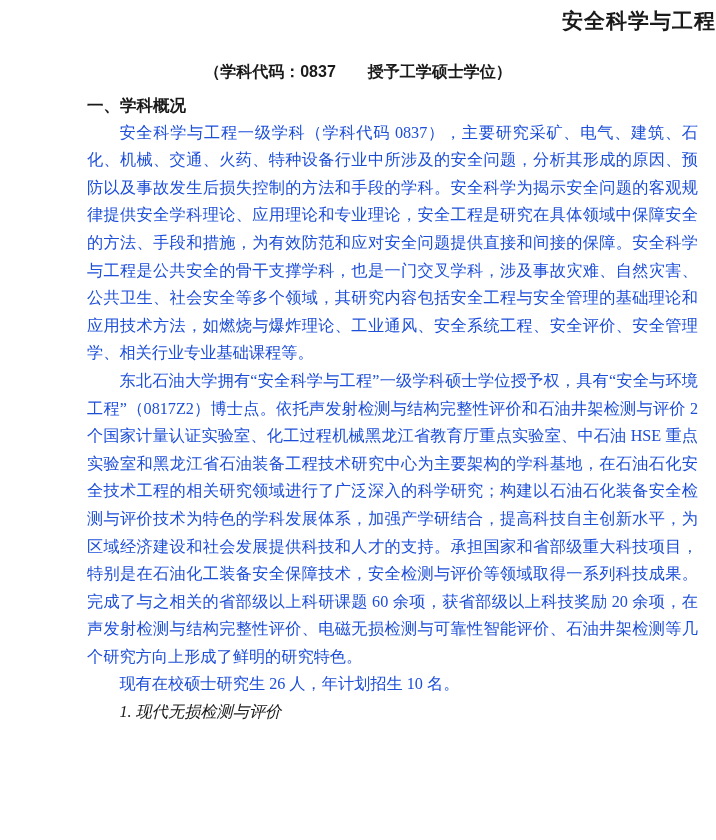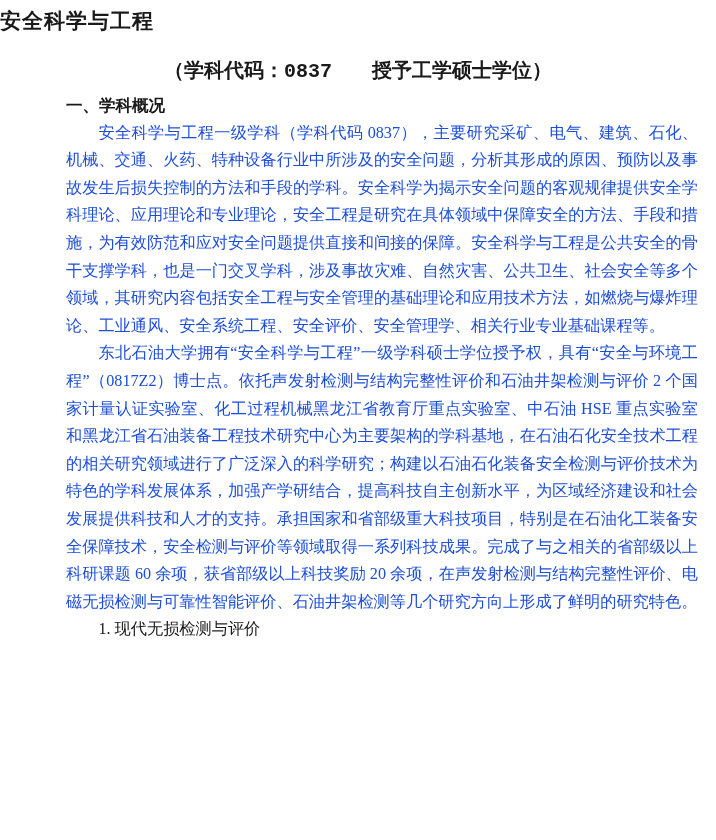--- a/index.html
+++ b/index.html
@@ -12,40 +12,40 @@
     width: 716px;
     height: 840px;
     background: #ffffff;
     overflow: hidden;
     box-sizing: border-box;
     padding-top: 6px;
     color: #1a1a1a;
   }
   .doc-title {
     margin: 0;
-    text-align: left;
+    text-align: right;
     font-family: "Liberation Sans", sans-serif;
     font-weight: bold;
     font-size: 21px;
     line-height: 30px;
     color: #1a1a1a;
     letter-spacing: 1px;
   }
   .doc-subtitle {
     margin: 24px 0 0 0;
     text-align: center;
-    font-family: Liberation Mono, monospace;
+    font-family: Liberation Sans, sans-serif;
     font-weight: bold;
-    font-size: 20px;
+    font-size: 16px;
     line-height: 24px;
     color: #1a1a1a;
   }
   .content {
     margin-top: 8px;
-    padding: 0 18px 0 66px;
+    padding: 0 18px 0 87px;
   }
   .section-heading {
     margin: 0;
     font-family: "Liberation Sans", sans-serif;
     font-weight: bold;
     font-size: 16.5px;
     line-height: 27.6px;
     color: #1a1a1a;
   }
   .para {
@@ -58,39 +58,41 @@
     text-indent: 2em;
     color: #1d4ed8;
   }
   .list-item {
     margin: 0;
     font-family: "Liberation Serif", "DejaVu Serif", serif;
     font-size: 16.2px;
     line-height: 27.6px;
     text-indent: 2em;
     color: #1a1a1a;
+    font-style: italic;
   }
 </style>
 </head>
 <body>
 
 <div class="page">
 
   <h1 class="doc-title">安全科学与工程</h1>
 
   <p class="doc-subtitle">（学科代码：0837　　授予工学硕士学位）</p>
 
   <div class="content">
 
     <h2 class="section-heading">一、学科概况</h2>
 
     <p class="para">安全科学与工程一级学科（学科代码 0837），主要研究采矿、电气、建筑、石化、机械、交通、火药、特种设备行业中所涉及的安全问题，分析其形成的原因、预防以及事故发生后损失控制的方法和手段的学科。安全科学为揭示安全问题的客观规律提供安全学科理论、应用理论和专业理论，安全工程是研究在具体领域中保障安全的方法、手段和措施，为有效防范和应对安全问题提供直接和间接的保障。安全科学与工程是公共安全的骨干支撑学科，也是一门交叉学科，涉及事故灾难、自然灾害、公共卫生、社会安全等多个领域，其研究内容包括安全工程与安全管理的基础理论和应用技术方法，如燃烧与爆炸理论、工业通风、安全系统工程、安全评价、安全管理学、相关行业专业基础课程等。</p>
 
     <p class="para">东北石油大学拥有“安全科学与工程”一级学科硕士学位授予权，具有“安全与环境工程”（0817Z2）博士点。依托声发射检测与结构完整性评价和石油井架检测与评价 2 个国家计量认证实验室、化工过程机械黑龙江省教育厅重点实验室、中石油 HSE 重点实验室和黑龙江省石油装备工程技术研究中心为主要架构的学科基地，在石油石化安全技术工程的相关研究领域进行了广泛深入的科学研究；构建以石油石化装备安全检测与评价技术为特色的学科发展体系，加强产学研结合，提高科技自主创新水平，为区域经济建设和社会发展提供科技和人才的支持。承担国家和省部级重大科技项目，特别是在石油化工装备安全保障技术，安全检测与评价等领域取得一系列科技成果。完成了与之相关的省部级以上科研课题 60 余项，获省部级以上科技奖励 20 余项，在声发射检测与结构完整性评价、电磁无损检测与可靠性智能评价、石油井架检测等几个研究方向上形成了鲜明的研究特色。</p>
 
+    <p class="para">现有在校硕士研究生 26 人，年计划招生 10 名。</p>
 
 
 
 
     <p class="list-item">1. 现代无损检测与评价</p>
 
   </div>
 </div>
 
 </body></html>

